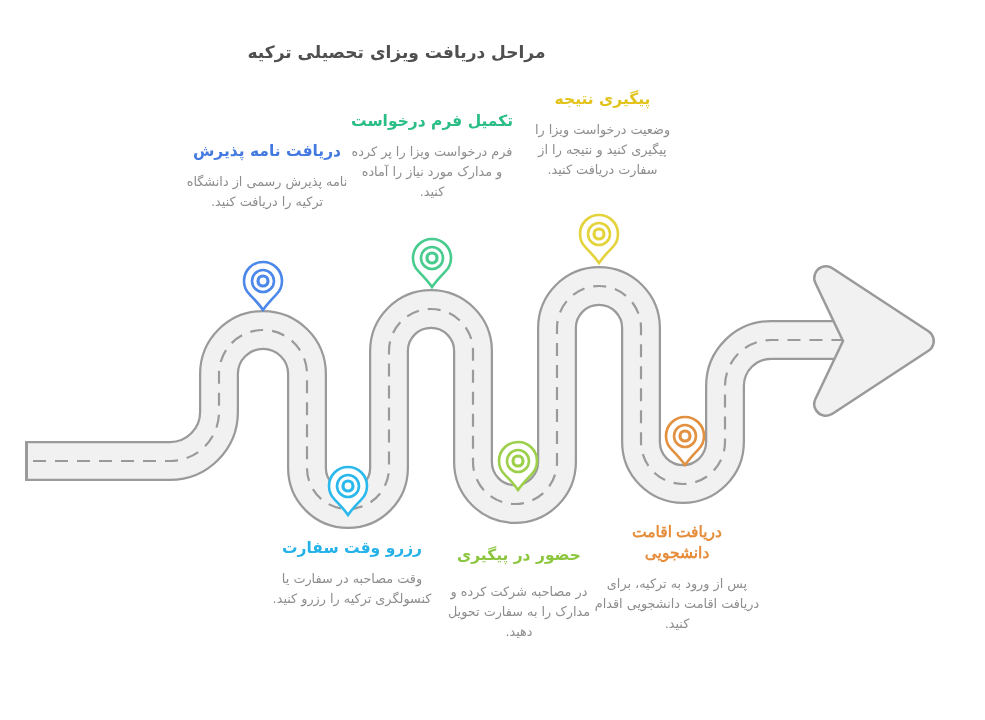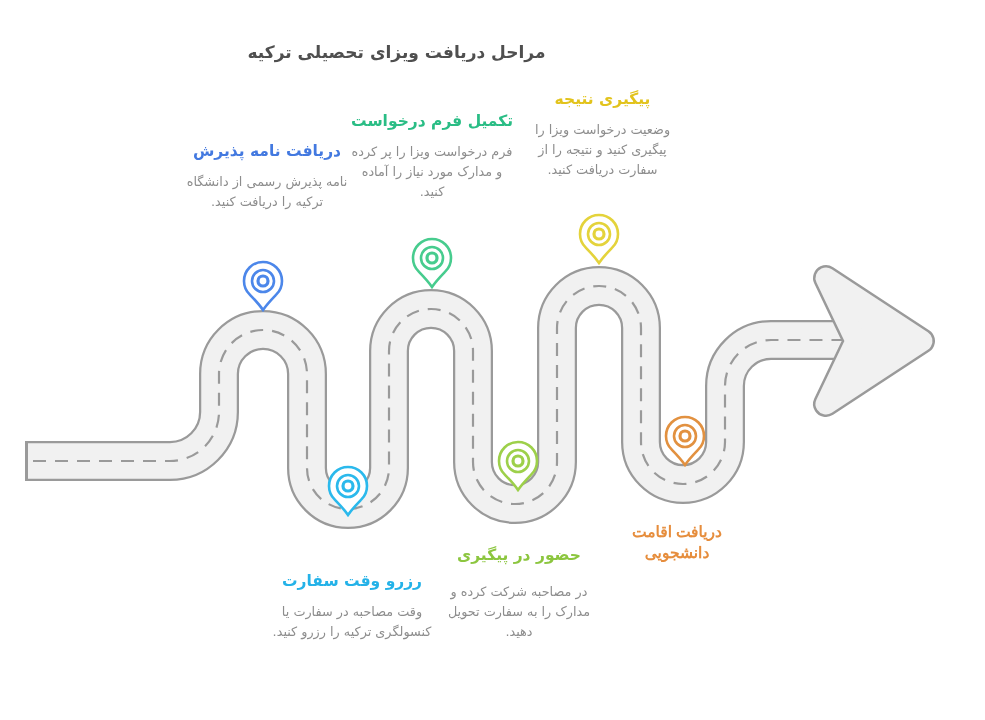--- a/index.html
+++ b/index.html
@@ -112,27 +112,28 @@
   <div class="step" style="left:505px;top:89px;width:195px;">
     <div class="h" style="color: rgb(226, 195, 28);">پیگیری نتیجه</div>
     <div class="b" style="width:168px;">وضعیت درخواست ویزا را پیگیری کنید و نتیجه را از سفارت دریافت کنید.</div>
   </div>
 
   <div class="step" style="left:332px;top:111px;width:200px;">
     <div class="h" style="color: rgb(42, 189, 133);">تکمیل فرم درخواست</div>
     <div class="b" style="width:168px;">فرم درخواست ویزا را پر کرده و مدارک مورد نیاز را آماده کنید.</div>
   </div>
 
-  <div class="step" style="left:252px;top:571px;width:200px;">
+  <div class="step" style="left:252px;top:538px;width:200px;">
     <div class="h" style="color: rgb(36, 178, 232);">رزرو وقت سفارت</div>
     <div class="b" style="width:170px;">وقت مصاحبه در سفارت یا کنسولگری ترکیه را رزرو کنید.</div>
   </div>
 
   <div class="step" style="left:419px;top:545px;width:200px;">
     <div class="h" style="color: rgb(140, 198, 63);">حضور در پیگیری</div>
     <div class="b" style="width:168px;margin-top:16px;">در مصاحبه شرکت کرده و مدارک را به سفارت تحویل دهید.</div>
   </div>
 
   <div class="step" style="left:577px;top:522px;width:200px;">
     <div class="h" style="width: 140px; color: rgb(230, 141, 60); font-family: Liberation Serif, serif;">دریافت اقامت دانشجویی</div>
+    <div class="b" style="width:175px;">پس از ورود به ترکیه، برای دریافت اقامت دانشجویی اقدام کنید.</div>
   </div>
 
 </div>
 
 </body></html>

